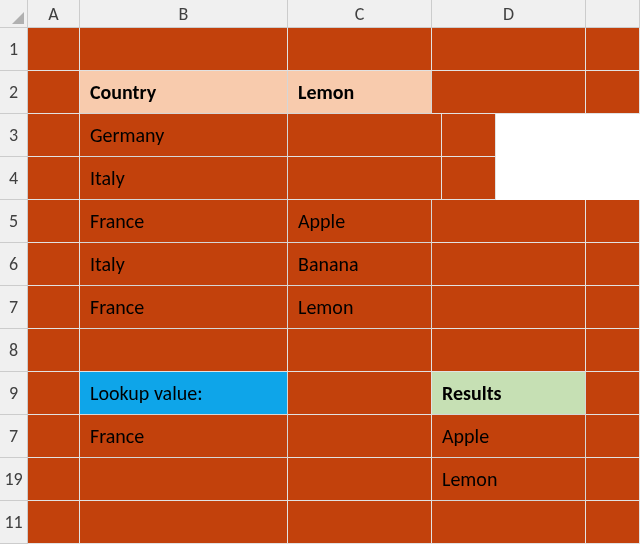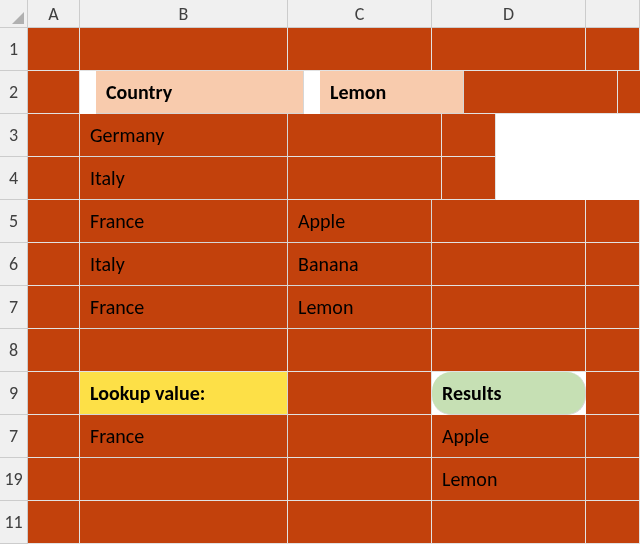--- a/index.html
+++ b/index.html
@@ -76,23 +76,23 @@
     align-items: center;
     background: #c2410c;
     overflow: hidden;
     white-space: nowrap;
   }
   .wA { width: 52px; }
   .wB { width: 208px; }
   .wC { width: 144px; }
   .wD { width: 154px; }
   .wE { width: 54px; }
-  .hdr-orange { background: #f8cbad; font-weight: bold; border-bottom-color:#d6d6d6;margin-left:16px; }
-  .hdr-blue   { background: #fde047; font-weight: bold; border-bottom-color:#d6d6d6; }
-  .hdr-green  { background: #c6e0b4; font-weight: bold; border-bottom-color:#d6d6d6;border-radius:19px; }
+  .hdr-orange { background: #f8cbad; font-weight: bold; border-bottom-color:#d6d6d6; }
+  .hdr-blue   { background: #0ea5e9; font-weight: normal; border-bottom-color:#d6d6d6; }
+  .hdr-green  { background: #c6e0b4; font-weight: bold; border-bottom-color:#d6d6d6; }
   .boxed {
     border-right: 1px solid #d6d6d6;
     border-bottom: 1px solid #d6d6d6;
   }
 </style>
 </head>
 <body>
 
 <div class="corner"></div>
 

